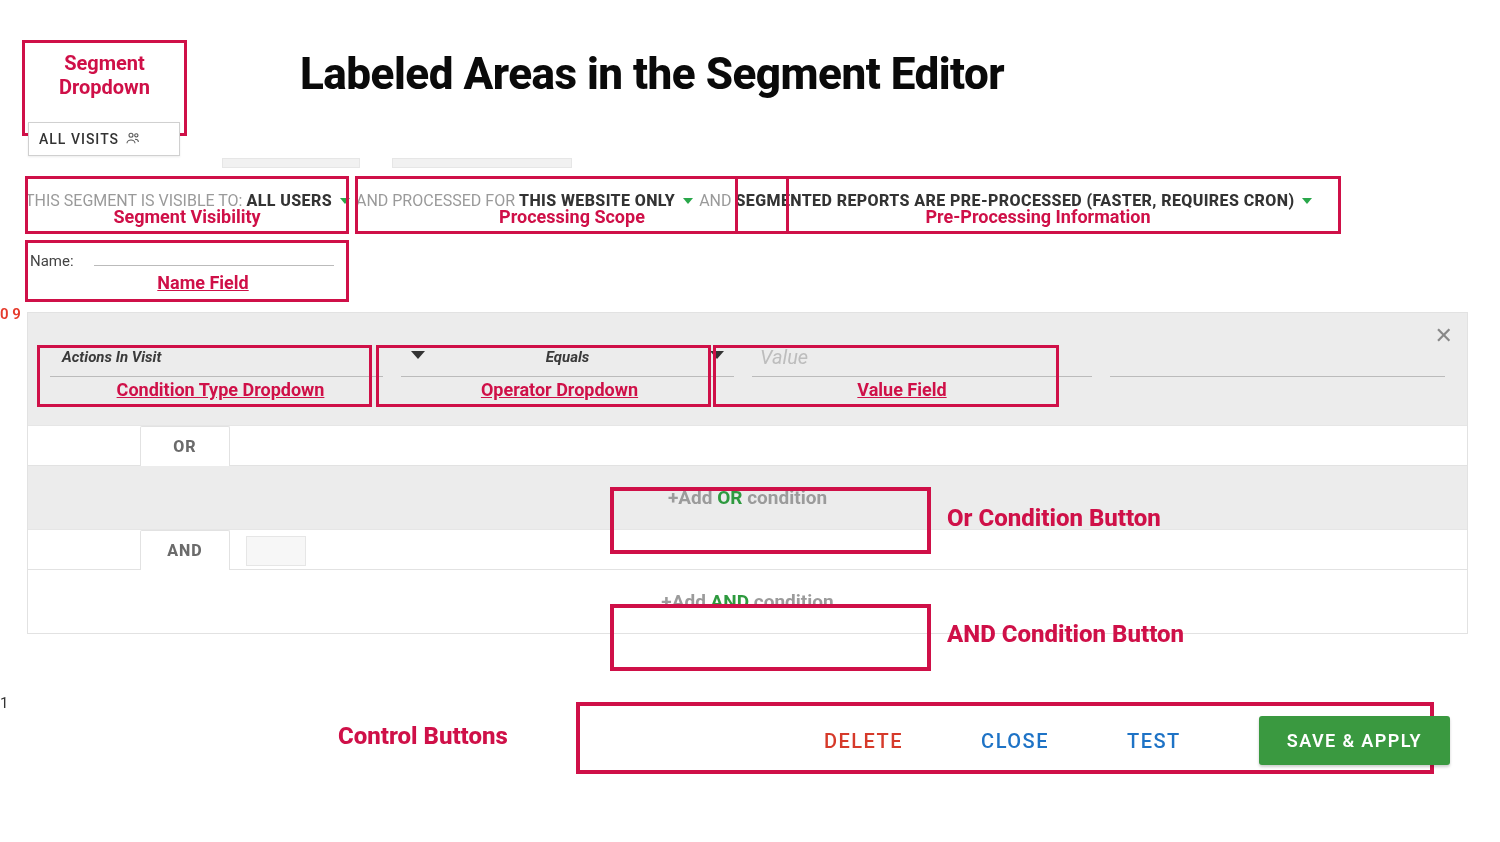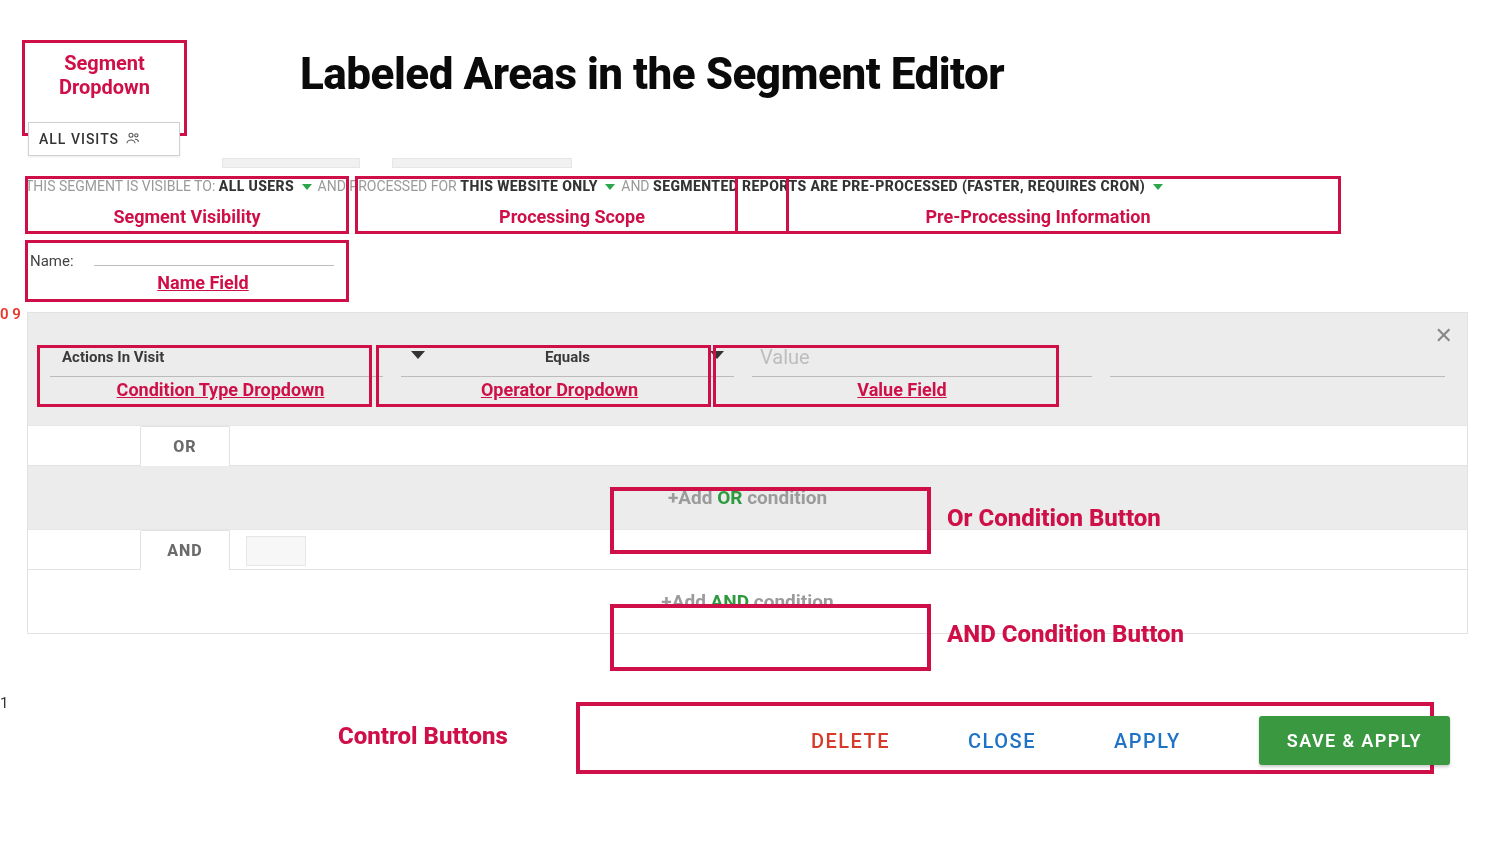--- a/index.html
+++ b/index.html
@@ -43,22 +43,22 @@
     box-shadow: 0 1px 2px rgba(0,0,0,0.08);
   }
   .allvisits svg { width: 16px; height: 16px; }
 
   
   .tabghost { position:absolute; height: 10px; background:#f1f1f1; border:1px solid #e6e6e6; top:158px; }
 
   
   .meta-bar {
     position: absolute; left: 25px; top: 178px; right: 38px; height: 44px;
-    display: flex; align-items: flex-start; gap: 6px;
-    font-size: 14px;
+    display: flex; align-items: center; gap: 6px;
+    font-size: 16px;
   }
   .meta-bar .grey { color: #9a9a9a; }
   .meta-bar .bold { font-weight: 800; color: #333; letter-spacing: 0.4px; }
   .meta-bar .caret {
     display:inline-block; width:0; height:0; margin-left:4px;
     border-left:5px solid transparent; border-right:5px solid transparent;
     border-top:6px solid #29a74a;
     vertical-align: middle;
   }
 
@@ -85,21 +85,21 @@
     position:absolute; left: 27px; top: 312px; right: 32px;
     border: 1px solid #e2e2e2;
   }
   .cond-inner-grey {
     background: #ececec; padding: 24px 22px 10px 22px; position:relative;
   }
   .cond-close {
     position:absolute; right: 14px; top: 10px; color:#888; cursor:pointer;
     font-size: 22px; font-weight:300;
   }
-  .cond-fields { display:flex; align-items:center; gap: 18px; background:#ececec;}
+  .cond-fields { display:flex; align-items:center; gap: 18px; background:#ececec;font-style:italic;}
   .sel {
     flex: 0 0 333px; height: 40px; position:relative;
     display:flex; align-items:center;
   }
   .sel .text {
     padding: 0 12px; color:#3a3a3a; font-weight:700; font-size:15px;
   }
   .sel .underline-bar { position:absolute; left:0; right:0; bottom:0; height:1px; background:#bbb; }
   .sel .car {
     position:absolute; right: 10px; top: 14px;
@@ -299,15 +299,15 @@
 <div id="lab-and-btn" class="labox"></div>
 <div id="side-and" class="side-label">AND Condition Button</div>
 
 <div class="clipped-one">1</div>
 
 <div id="lab-ctrl" class="labox"></div>
 <div class="ctrl-label">Control Buttons</div>
 <div class="ctrl-buttons">
   <span class="txtbtn delete">DELETE</span>
   <span class="txtbtn close">CLOSE</span>
-  <span class="txtbtn test">APPLY</span>
+  <span class="txtbtn test">TEST</span>
   <span class="btn-save">SAVE &amp; APPLY</span>
 </div>
 
 </body></html>

